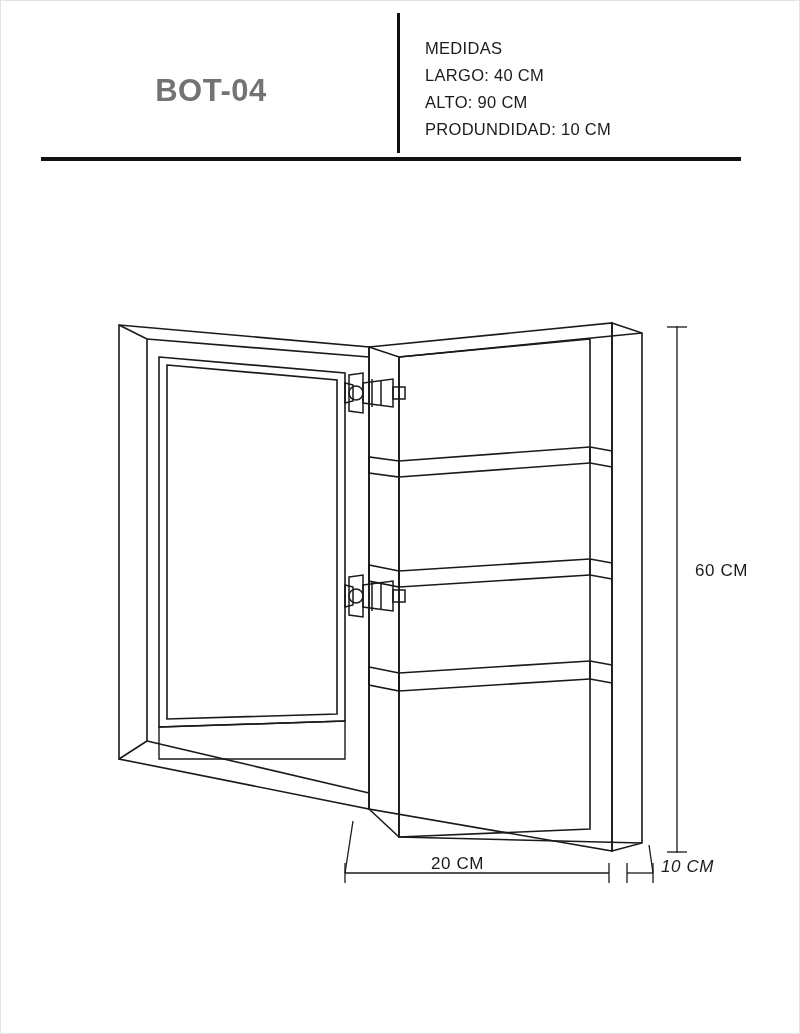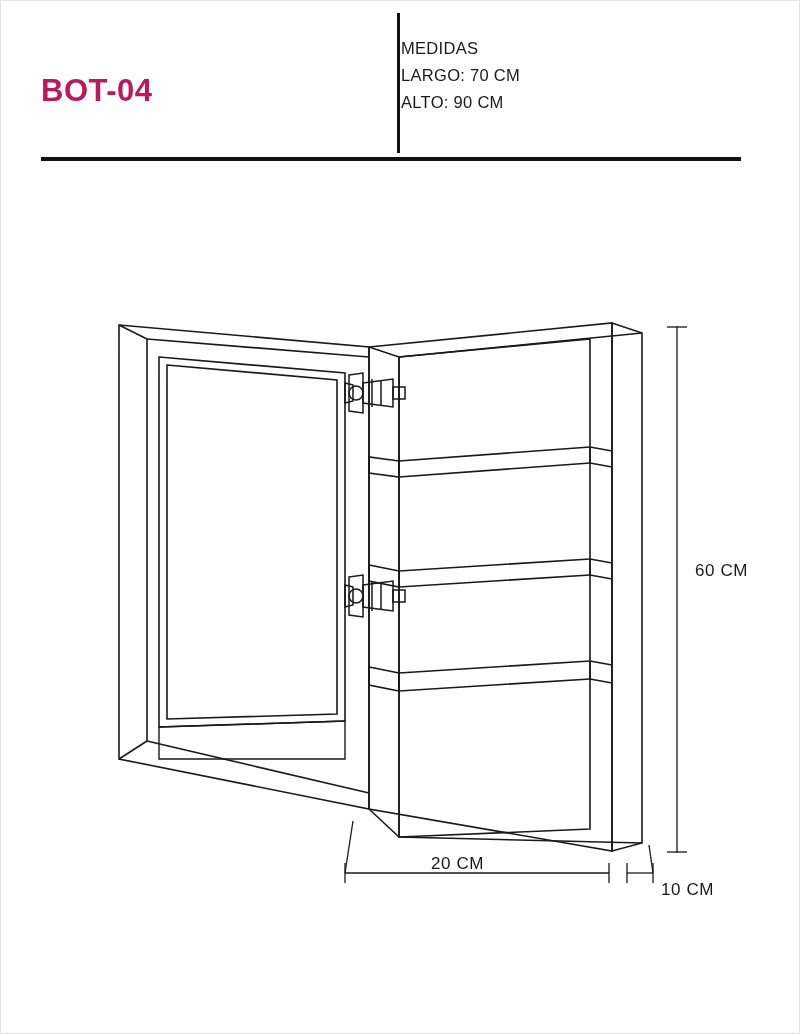--- a/index.html
+++ b/index.html
@@ -28,37 +28,37 @@
     left: 0;
     top: 0;
     width: 800px;
     height: 160px;
   }
   .header-title {
     position: absolute;
     left: 40px;
     top: 72px;
     width: 340px;
-    text-align: left;
+    text-align: center;
     font-size: 31px;
     font-weight: bold;
     letter-spacing: 0.5px;
-    color: #be185d;
+    color: #737373;
   }
   .header-divider-v {
     position: absolute;
     left: 396px;
     top: 12px;
     width: 3px;
     height: 140px;
     background: #111111;
   }
   .specs {
     position: absolute;
-    left: 400px;
+    left: 424px;
     top: 34px;
     width: 340px;
   }
   .spec-line {
     font-size: 16.5px;
     line-height: 27px;
     color: #1a1a1a;
     letter-spacing: 0.3px;
     white-space: nowrap;
   }
@@ -85,36 +85,37 @@
 
   .dim-label {
     position: absolute;
     font-size: 17px;
     letter-spacing: 0.6px;
     color: #1a1a1a;
     white-space: nowrap;
   }
   .dim-height { left: 694px; top: 400px; }
   .dim-width  { left: 430px; top: 693px; }
-  .dim-depth  { left: 660px; top: 719px; }
+  .dim-depth  { left: 660px; top: 696px; font-style: italic; }
 </style>
 </head>
 <body>
 
 <div id="page">
 
   <div class="header">
     <div class="header-title">BOT-04</div>
 
     <div class="header-divider-v"></div>
 
     <div class="specs">
       <div class="spec-line">MEDIDAS</div>
-      <div class="spec-line">LARGO: 70 CM</div>
+      <div class="spec-line">LARGO: 40 CM</div>
       <div class="spec-line">ALTO: 90 CM</div>
+      <div class="spec-line">PRODUNDIDAD: 10 CM</div>
     </div>
 
     <div class="header-rule"></div>
   </div>
 
   <div class="drawing">
 
     <svg width="800" height="874" viewBox="0 0 800 874">
       <g fill="none" stroke="#1a1a1a" stroke-width="1.6" stroke-linejoin="miter" stroke-linecap="butt">
 

